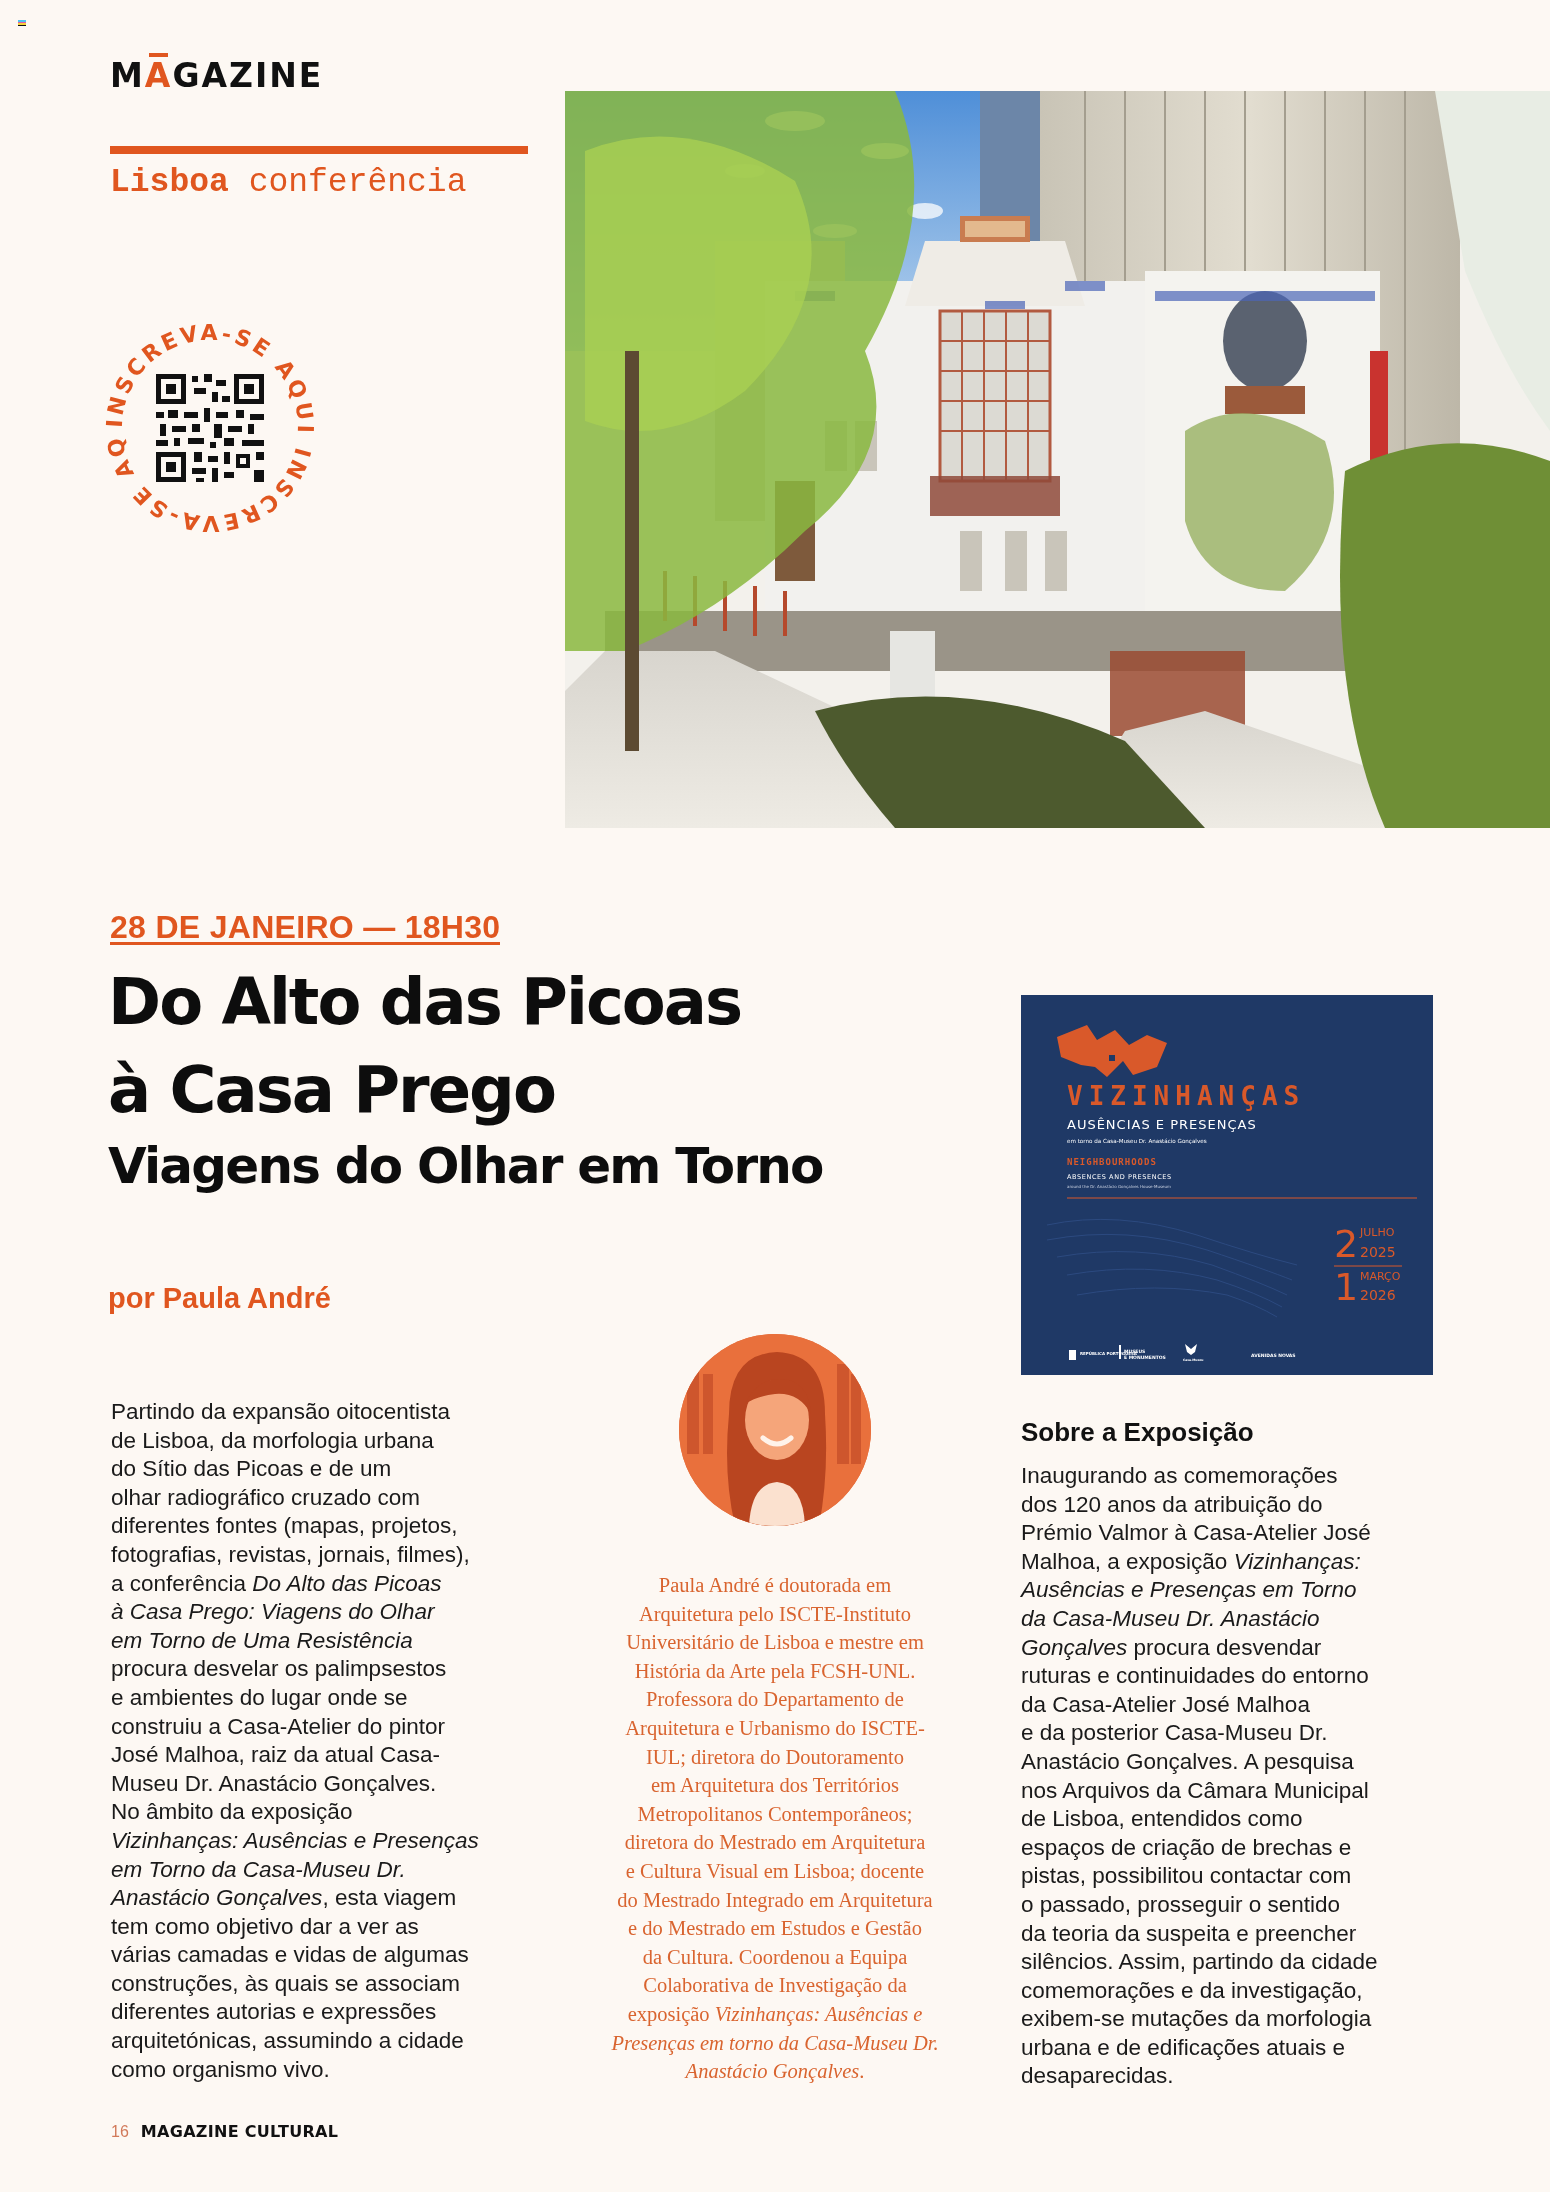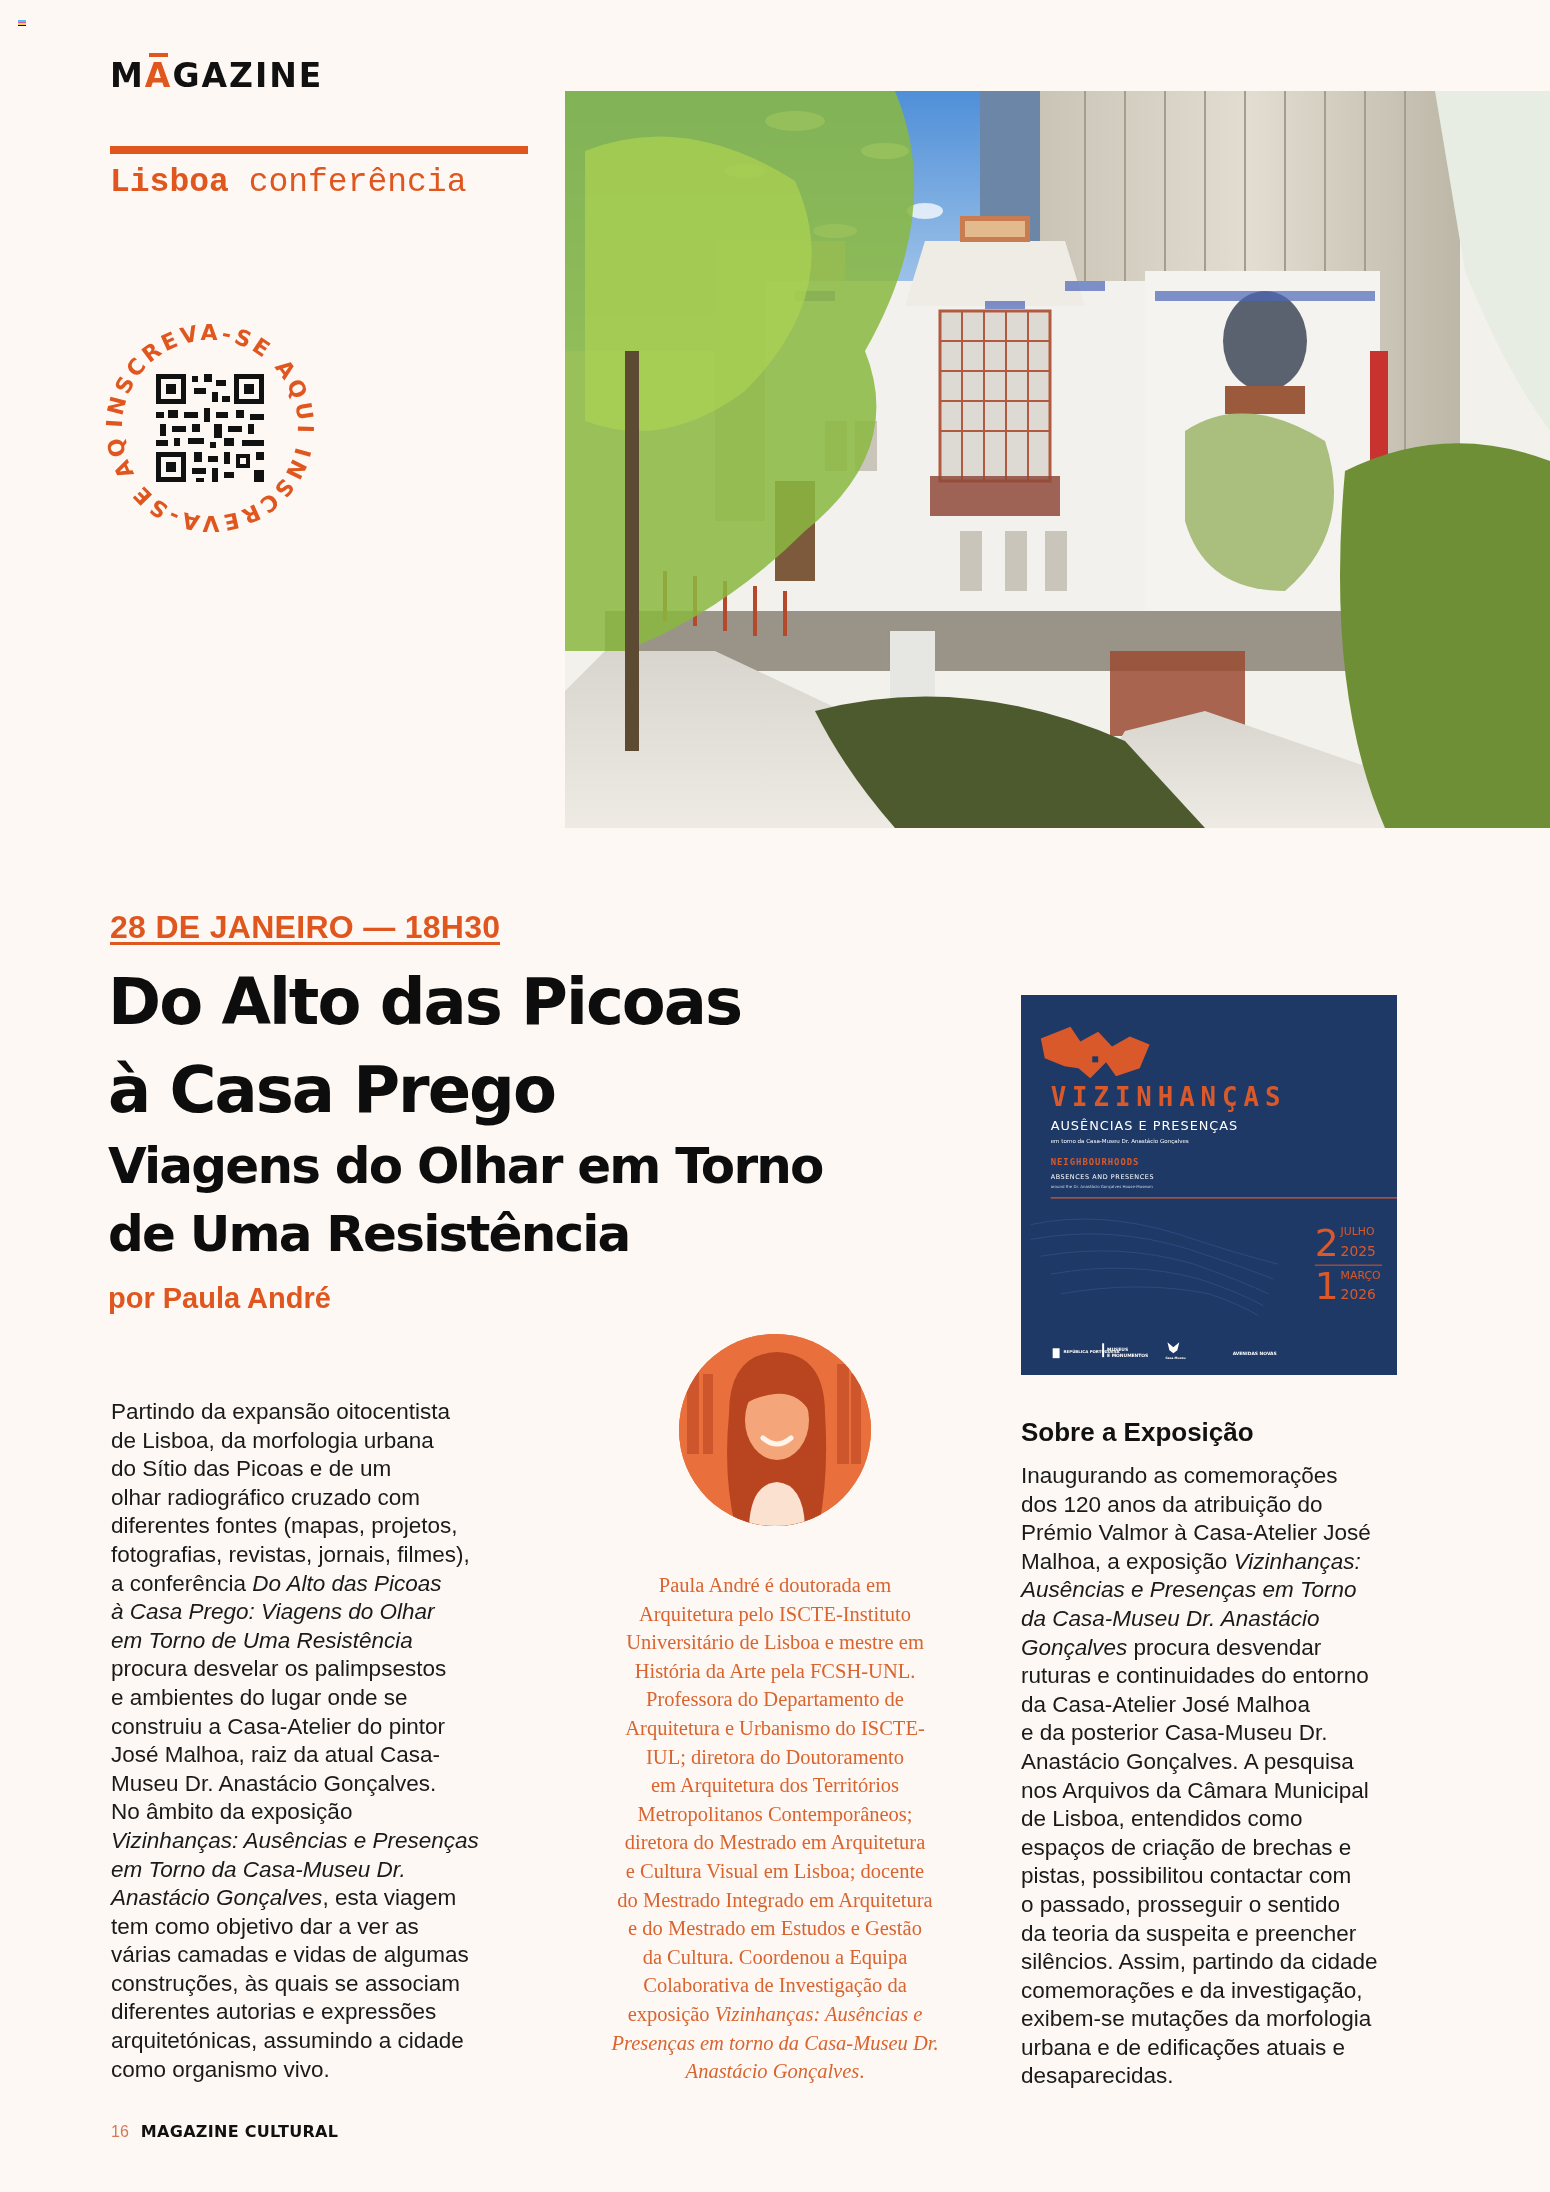--- a/index.html
+++ b/index.html
@@ -23,21 +23,21 @@
   .hero-photo { position: absolute; left: 565px; top: 91px; width: 985px; height: 737px; overflow: hidden; }
   .hero-photo svg { width: 100%; height: 100%; display: block; }
 
   .date-line { position: absolute; left: 110px; top: 912px; font-size: 32px; font-weight: 700; color: #e0561f; line-height: 30px; border-bottom: 3px solid #e0561f; letter-spacing: 0.3px; }
 
   .title { position: absolute; left: 108px; top: 958px; font-family: "DejaVu Sans", sans-serif; font-weight: 900; color: #0d0d0d; }
   .title .main { font-size: 64px; line-height: 88px; letter-spacing: -2px; }
   .title .sub { font-size: 50px; line-height: 72px; letter-spacing: -1.8px; margin-top: -4px; }
   .byline { position: absolute; left: 108px; top: 1280px; font-size: 29px; font-weight: 700; color: #e0561f; line-height: 36px; }
 
-  .poster { position: absolute; left: 1021px; top: 995px; width: 376px; height: 380px; background: #1f3966; overflow: hidden; }
+  .poster { position: absolute; left: 1021px; top: 995px; width: 412px; height: 380px; background: #1f3966; overflow: hidden; }
   .poster svg { width: 100%; height: 100%; display: block; }
 
   .portrait { position: absolute; left: 679px; top: 1334px; width: 192px; height: 192px; border-radius: 50%; overflow: hidden; background: #e26a38; }
   .portrait svg { width: 100%; height: 100%; display: block; }
 
   .body-text { font-size: 22.5px; line-height: 28.6px; color: #1a1a1a; }
   .col-left { position: absolute; left: 111px; top: 1398px; width: 420px; }
   .col-mid { position: absolute; left: 560px; top: 1571px; width: 430px; text-align: center; color: #d9642f; font-size: 20.5px; line-height: 28.6px; font-family: Liberation Serif, serif; }
   .col-right { position: absolute; left: 1021px; top: 1415px; width: 430px; }
   .col-right h3 { font-size: 26px; font-weight: 700; line-height: 34px; margin-bottom: 13px; color: #111; }
@@ -219,21 +219,20 @@
     <path d="M870,0 L985,0 L985,340 Q940,280 900,180 Z" fill="#e8ede4"></path>
   </svg>
 </div>
 
 <div class="date-line">28 DE JANEIRO — 18H30</div>
 
 <div class="title">
   <div class="main line">Do Alto das Picoas</div>
   <div class="main line">à Casa Prego</div>
   <div class="sub line">Viagens do Olhar em Torno</div>
-  <div class="sub line">de Uma Resistência</div>
 </div>
 <div class="byline">por Paula André</div>
 
 <div class="poster">
   <svg viewBox="0 0 380 380">
     <rect width="380" height="380" fill="#1f3966"></rect>
     <g fill="#d9592a">
       <polygon points="20,42 50,30 60,45 78,35 92,50 110,40 130,48 120,72 96,80 86,66 70,82 58,72 44,70 24,62"></polygon>
     </g>
     <rect x="72" y="60" width="6" height="6" fill="#1f3966"></rect>

